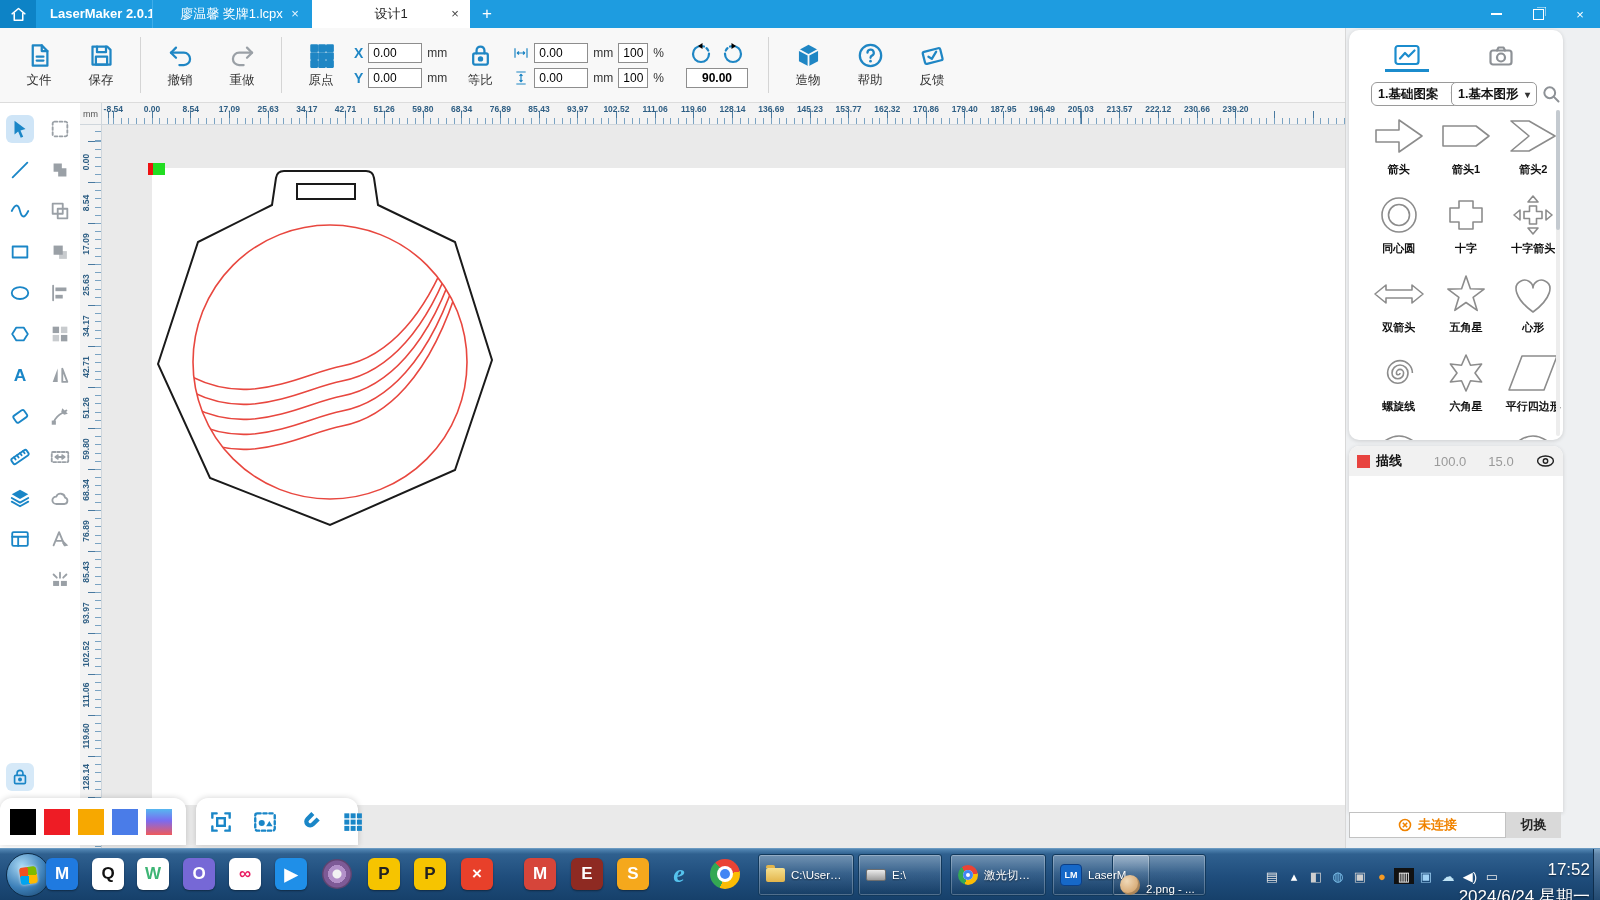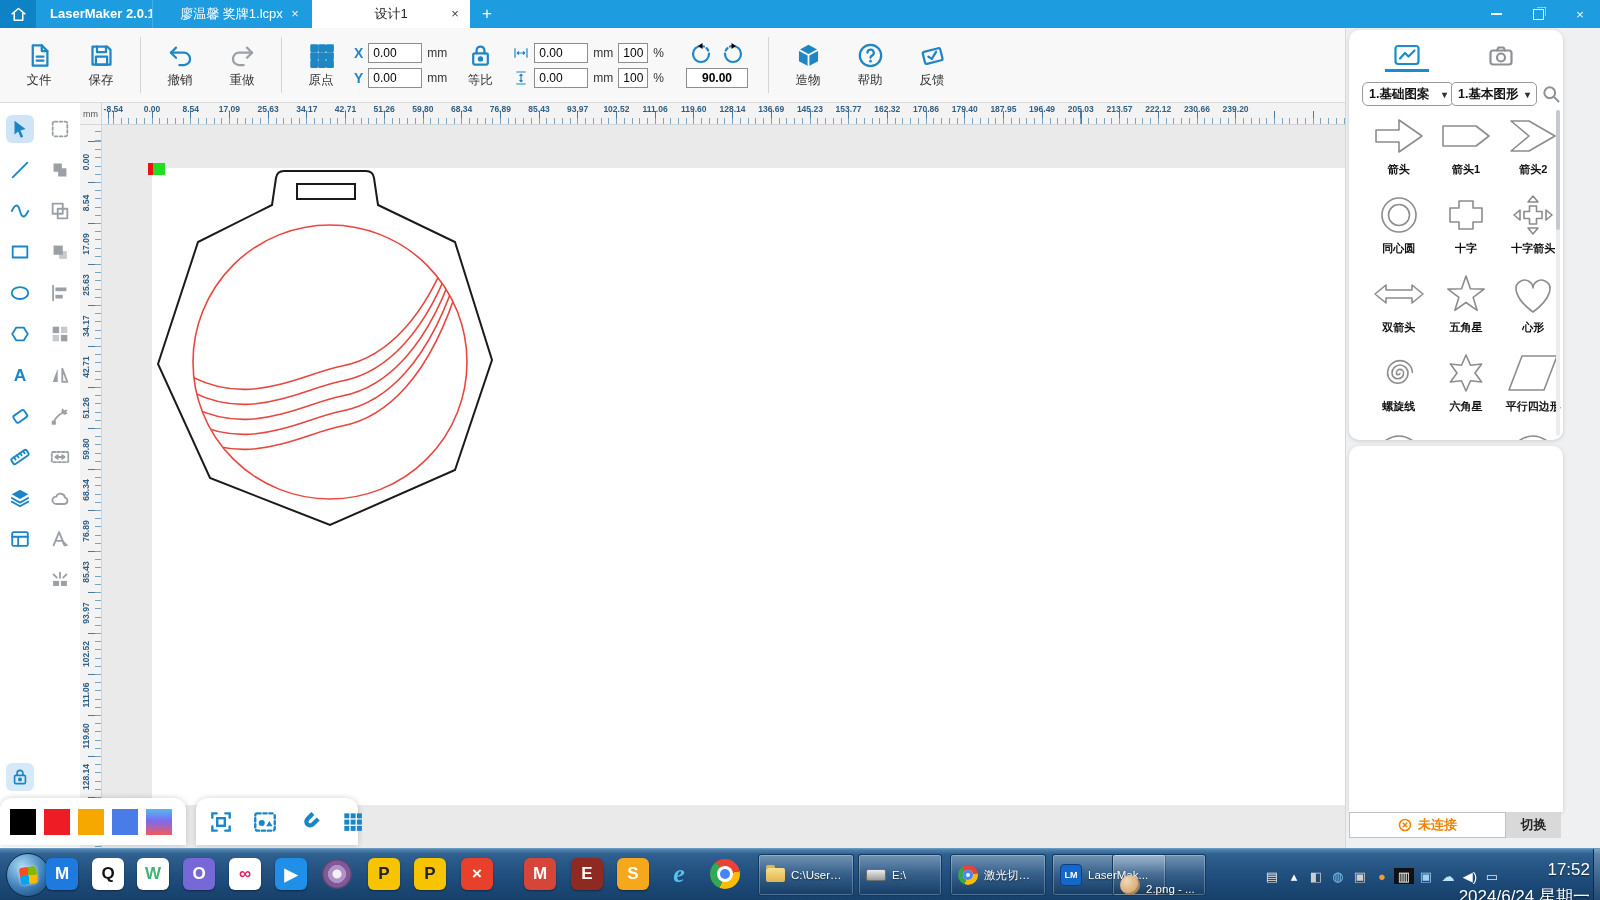--- a/index.html
+++ b/index.html
@@ -80,21 +80,21 @@
   #snap-panel svg { width:26px; height:26px; stroke:currentColor; fill:none; stroke-width:2.2; stroke-linecap:round; }
 
   
   #rightpanel { position:absolute; left:1345px; top:28px; width:255px; height:820px; background:#eef0f2; border-left:1px solid #d8d8d8; }
   #shape-card { position:absolute; left:3px; top:2px; width:214px; height:410px; background:#fff; border-radius:10px; box-shadow:0 1px 4px rgba(0,0,0,.15); overflow:hidden; }
   .panel-tab { position:absolute; top:10px; width:44px; height:32px; display:flex; align-items:center; justify-content:center; }
   #tab-patterns { left:36px; color:#1b8ccd; border-bottom:3px solid #1b8ccd; }
   #tab-camera { left:130px; color:#8d9196; }
   .panel-tab svg { width:30px; height:24px; stroke:currentColor; fill:none; stroke-width:2.2; stroke-linecap:round; stroke-linejoin:round; }
   .dropdown { position:absolute; top:52px; height:24px; border:1.5px solid #9a9a9a; border-radius:5px; background:#fff; font-size:12.5px; font-weight:bold; color:#111; display:flex; align-items:center; padding:0 6px; gap:5px; }
-  #dropdown-1 { left:13px; width:92px;border-radius:6px; } #dropdown-2 { left:102px; width:86px; }
+  #dropdown-1 { left:22px; width:92px;border-radius:6px; } #dropdown-2 { left:102px; width:86px; }
   .dd-caret { margin-left:auto; font-size:10px; color:#333; }
   #search-icon { position:absolute; left:192px; top:54px; width:20px; height:20px; color:#8d9196; }
   #search-icon svg { width:20px; height:20px; stroke:currentColor; fill:none; stroke-width:2.4; stroke-linecap:round; }
   #shape-grid { position:absolute; left:16px; top:80px; width:202px; height:330px; display:grid; grid-template-columns:repeat(3,1fr); grid-auto-rows:79px; overflow:hidden; }
   .shape-cell { display:flex; flex-direction:column; align-items:center; justify-content:flex-start; padding-top:4px; }
   .shape-svg { width:56px; height:46px; stroke:#8c8c8c; fill:none; stroke-width:1.6; stroke-linejoin:round; }
   .shape-label { font-size:11px; font-weight:bold; color:#111; margin-top:2px; white-space:nowrap; }
   #shape-scrollbar { position:absolute; left:207px; top:80px; width:4px; height:326px; background:#ededed; border-radius:2px; }
   #shape-scroll-thumb { position:absolute; left:0; top:0; width:4px; height:120px; background:#c4cad0; border-radius:2px; }
 
@@ -671,20 +671,34 @@
           <div class="shape-label"></div>
         </div>
       </div>
     <div id="shape-scrollbar">
         <div id="shape-scroll-thumb"></div>
       </div>
   </div>
 
   <div id="process-card">
     <div id="process-rows">
+        <div class="process-row dimmed">
+          <div class="pr-name">
+            <span class="pr-swatch" style="background:#e8433f"></span>
+            <span>描线</span>
+          </div>
+          <div class="pr-num">100.0</div>
+          <div class="pr-num">15.0</div>
+          <div class="pr-eye">
+            <svg viewBox="0 0 24 16">
+              <ellipse cx="12" cy="8" rx="10" ry="6.3"></ellipse>
+              <circle cx="12" cy="8" r="2.8"></circle>
+            </svg>
+          </div>
+        </div>
       </div>
 
   </div>
 
   <div id="connect-strip">
     <div id="connect-box">
       <svg viewBox="0 0 16 16">
           <circle cx="8" cy="8" r="6.3"></circle>
           <path d="M5.5 5.5 l5 5 M10.5 5.5 l-5 5"></path>
         </svg>
@@ -727,21 +741,21 @@
         <span class="wlabel">C:\Users\...</span>
       </div>
       <div class="task-win" style="left: 858px; width: 84px;">
         <div class="ico-drive"></div>
         <span class="wlabel">E:\</span>
       </div>
       <div class="task-win" style="left: 950px; width: 96px;">
         <div class="ico-chrome-sm"></div>
         <span class="wlabel">激光切割...</span>
       </div>
-      <div class="task-win" style="left: 1052px; width: 114px;">
+      <div class="task-win" style="left: 1052px; width: 98px;">
         <div class="ico-lm">LM</div>
         <span class="wlabel">LaserMak...</span>
       </div>
       <div class="task-win" style="left: 1112px; width: 94px; align-items: flex-end;">
         <div class="ico-paint"></div>
         <span class="wlabel">2.png - ...</span>
       </div>
     </div>
   <div id="tray-container">
       <div class="tray-icon" style="left: 1262px; color: rgb(227, 227, 227);">▤</div>

